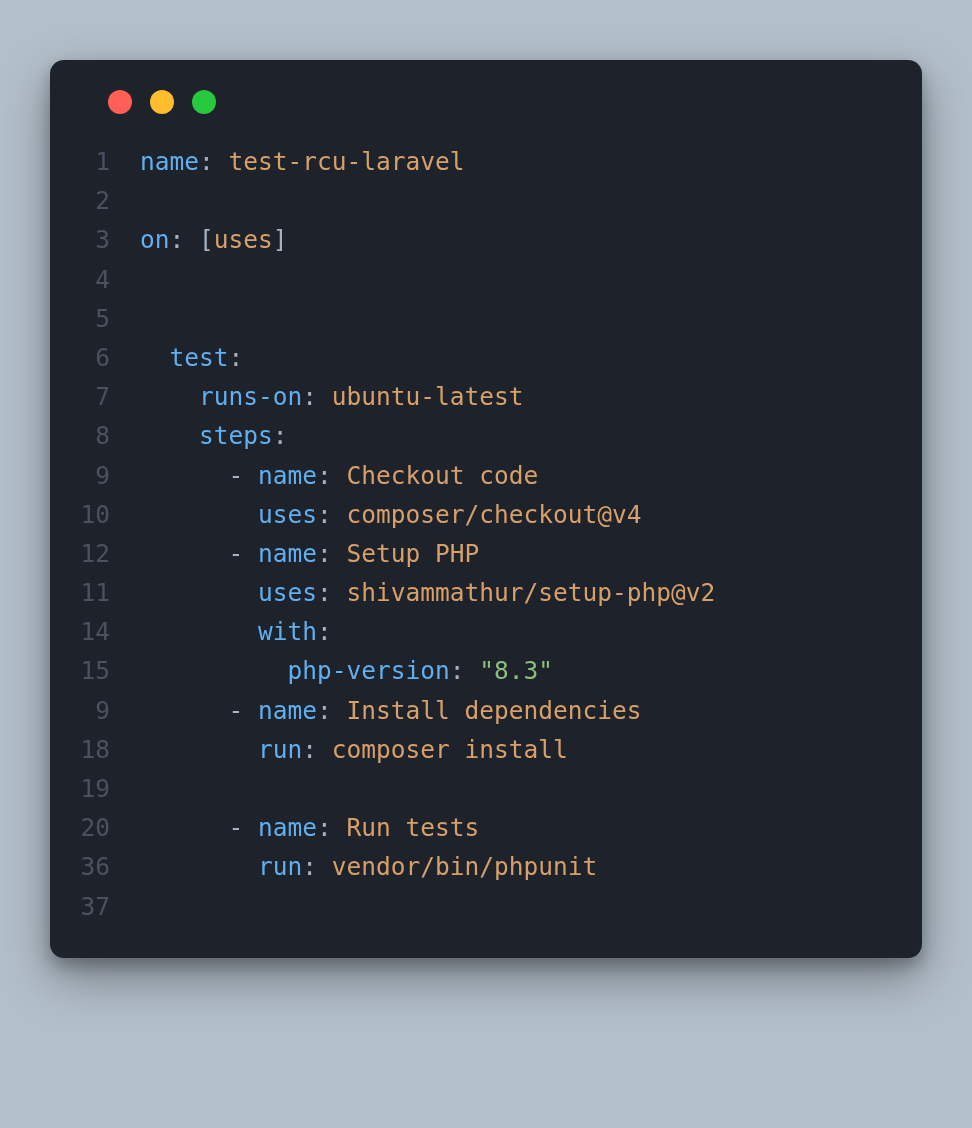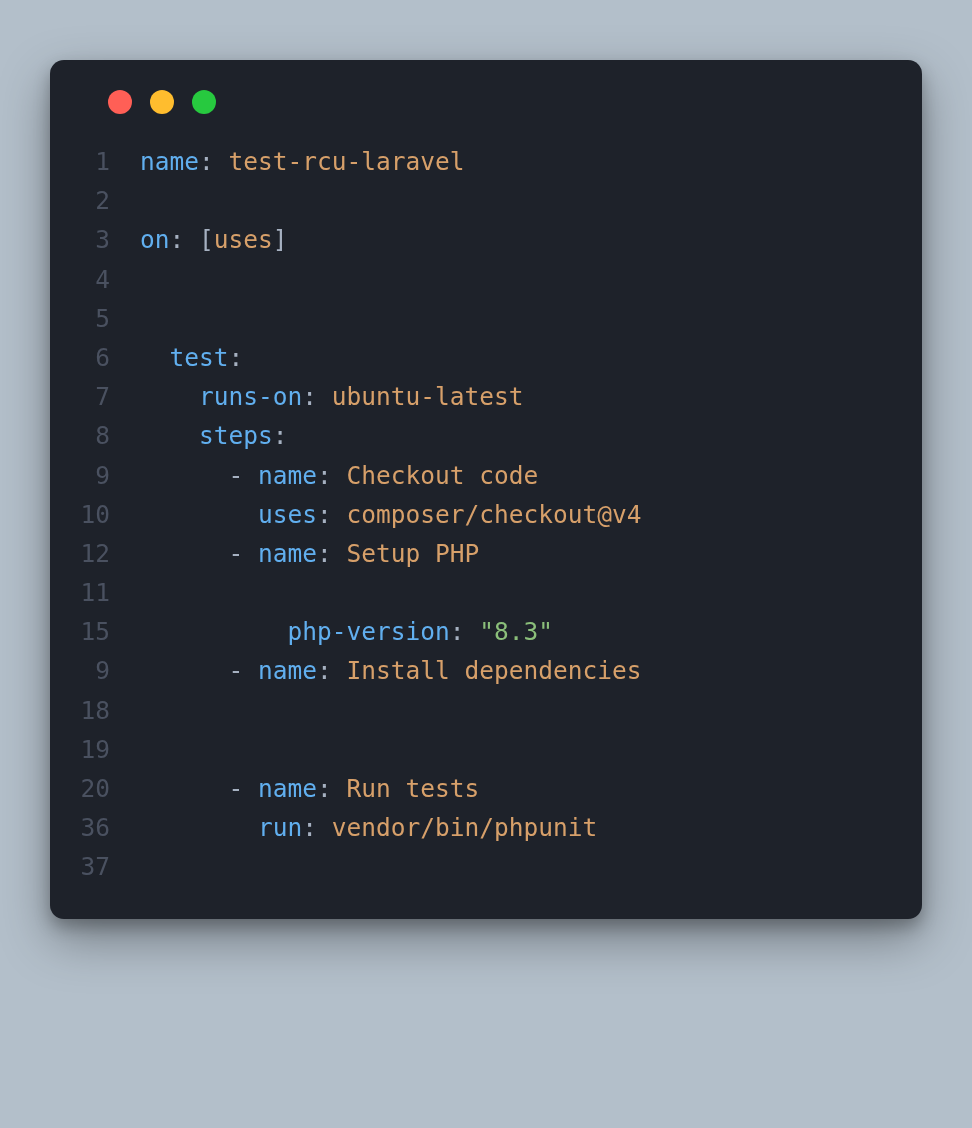--- a/index.html
+++ b/index.html
@@ -70,22 +70,23 @@
       <div class="line"><span class="gutter">2</span><span class="content">&nbsp;</span></div>
       <div class="line"><span class="gutter">3</span><span class="content"><span class="key">on</span><span class="punct">: [</span><span class="val">uses</span><span class="punct">]</span></span></div>
       <div class="line"><span class="gutter">4</span><span class="content">&nbsp;</span></div>
       <div class="line"><span class="gutter">5</span></div>
       <div class="line"><span class="gutter">6</span><span class="content"><span class="punct">  </span><span class="key">test</span><span class="punct">:</span></span></div>
       <div class="line"><span class="gutter">7</span><span class="content"><span class="punct">    </span><span class="key">runs-on</span><span class="punct">: </span><span class="val">ubuntu-latest</span></span></div>
       <div class="line"><span class="gutter">8</span><span class="content"><span class="punct">    </span><span class="key">steps</span><span class="punct">:</span></span></div>
       <div class="line"><span class="gutter">9</span><span class="content"><span class="punct">      - </span><span class="key">name</span><span class="punct">: </span><span class="val">Checkout code</span></span></div>
       <div class="line"><span class="gutter">10</span><span class="content"><span class="punct">        </span><span class="key">uses</span><span class="punct">: </span><span class="val">composer/checkout@v4</span></span></div>
       <div class="line"><span class="gutter">12</span><span class="content"><span class="punct">      - </span><span class="key">name</span><span class="punct">: </span><span class="val">Setup PHP</span></span></div>
-      <div class="line"><span class="gutter">11</span></div>
+      <div class="line"><span class="gutter">11</span><span class="content"><span class="punct">        </span><span class="key">uses</span><span class="punct">: </span><span class="val">shivammathur/setup-php@v2</span></span></div>
+      <div class="line"><span class="gutter">14</span><span class="content"><span class="punct">        </span><span class="key">with</span><span class="punct">:</span></span></div>
       <div class="line"><span class="gutter">15</span><span class="content"><span class="punct">          </span><span class="key">php-version</span><span class="punct">: </span><span class="str">"8.3"</span></span></div>
       <div class="line"><span class="gutter">9</span><span class="content"><span class="punct">      - </span><span class="key">name</span><span class="punct">: </span><span class="val">Install dependencies</span></span></div>
-      <div class="line"><span class="gutter">18</span></div>
+      <div class="line"><span class="gutter">18</span><span class="content"><span class="punct">        </span><span class="key">run</span><span class="punct">: </span><span class="val">composer install</span></span></div>
       <div class="line"><span class="gutter">19</span><span class="content">&nbsp;</span></div>
       <div class="line"><span class="gutter">20</span><span class="content"><span class="punct">      - </span><span class="key">name</span><span class="punct">: </span><span class="val">Run tests</span></span></div>
       <div class="line"><span class="gutter">36</span><span class="content"><span class="punct">        </span><span class="key">run</span><span class="punct">: </span><span class="val">vendor/bin/phpunit</span></span></div>
       <div class="line"><span class="gutter">37</span><span class="content">&nbsp;</span></div>
     </div>
 </div>
 
 </body></html>

